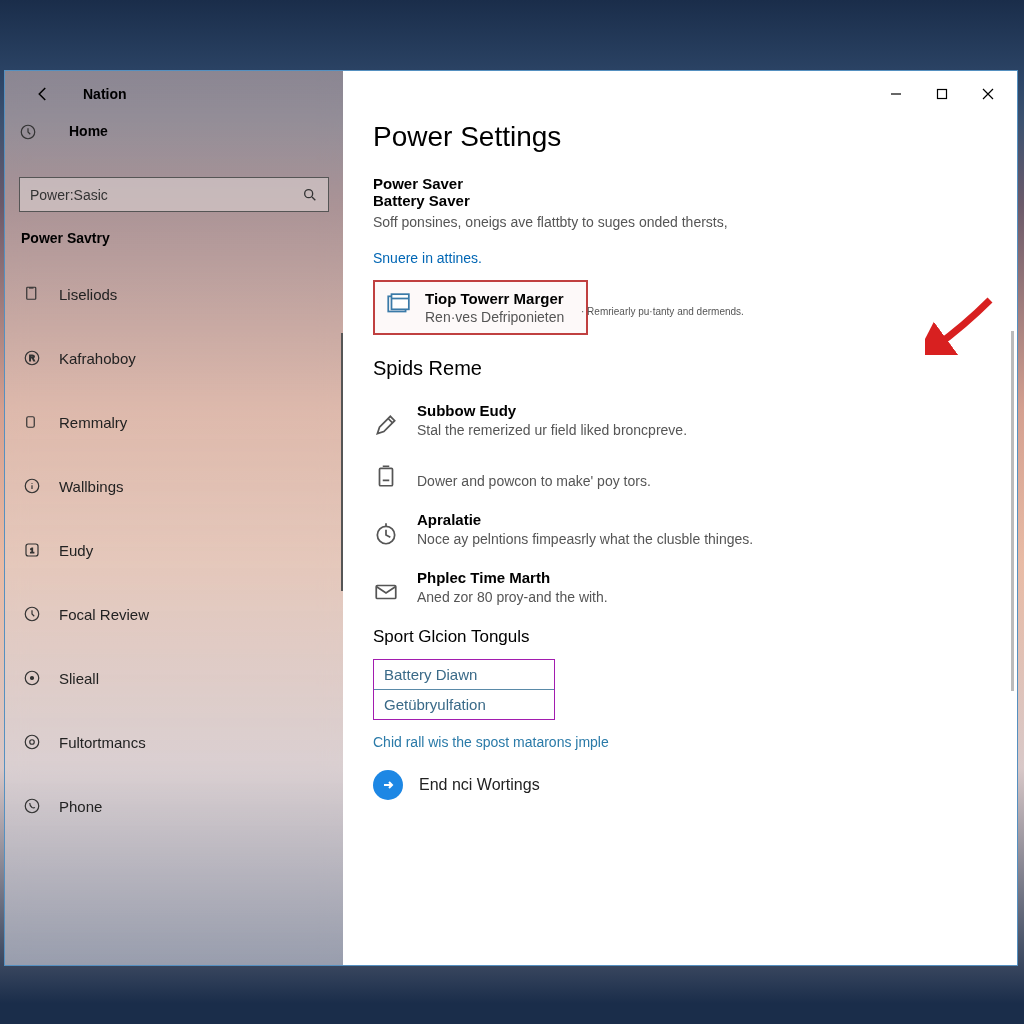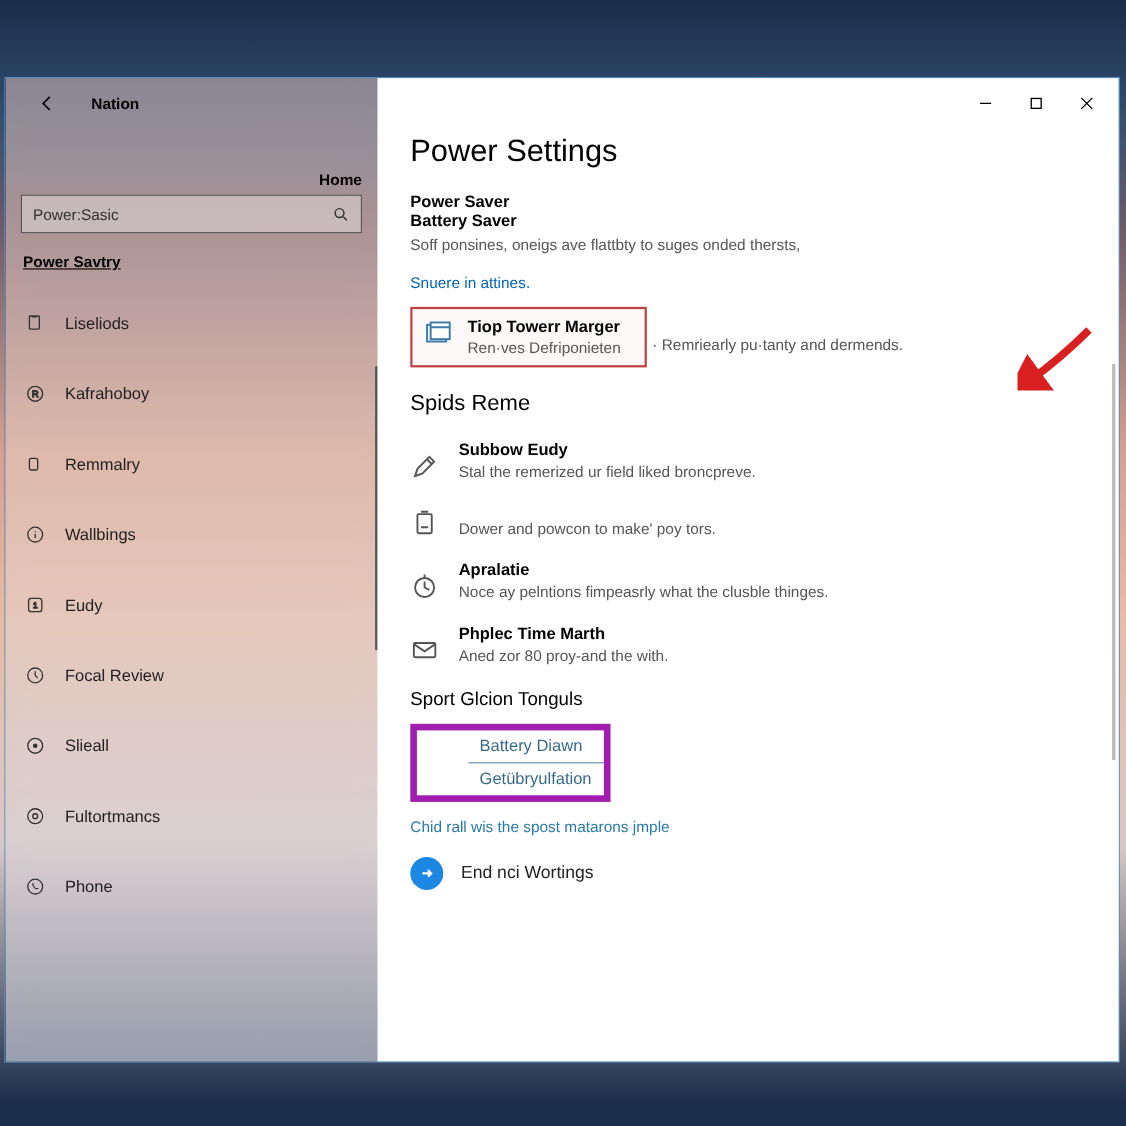--- a/index.html
+++ b/index.html
@@ -31,21 +31,21 @@
 .titlebar-left {
   height: 46px;
   display: flex;
   align-items: center;
   padding: 0 26px;
 }
 .back-btn { width: 24px; height: 24px; display: flex; align-items: center; justify-content: center; margin-right: 28px; }
 .back-btn svg { width: 18px; height: 18px; }
 .app-title { font-size: 14px; font-weight: 600; color: #000; }
 .sidebar-body { padding: 6px 14px 0 14px; }
-.home-row { display: flex; align-items: flex-end; gap: 32px; height: 38px; margin-bottom: 16px; flex-direction: column; }
+.home-row { display: flex; align-items: flex-start; gap: 32px; height: 38px; margin-bottom: 16px; }
 .home-icon { width: 18px; height: 18px; }
 .home-label { font-size: 14px; font-weight: 600; color: #000; }
 .search-box {
   width: 100%;
   height: 35px;
   background: rgba(220,210,210,0.6);
   border: 1px solid #555;
   display: flex;
   align-items: center;
   padding: 0 10px 0 10px;
@@ -53,21 +53,21 @@
 }
 .search-input {
   flex: 1;
   background: transparent;
   border: none;
   outline: none;
   font-size: 14px;
   color: #333;
 }
 .search-icon { width: 16px; height: 16px; }
-.section-header { font-size: 14px; font-weight: 600; color: #000; margin-bottom: 22px; padding-left: 2px; text-decoration: underline; }
+.section-header { font-size: 14px; font-weight: 600; color: #000; margin-bottom: 22px; padding-left: 2px; }
 .nav-list { display: flex; flex-direction: column; gap: 12px; }
 .nav-item {
   display: flex;
   align-items: center;
   gap: 18px;
   height: 52px;
   padding-left: 4px;
   cursor: pointer;
 }
 .nav-item-icon { width: 18px; height: 18px; flex-shrink: 0; }
@@ -110,37 +110,37 @@
   display: flex;
   align-items: flex-start;
   gap: 14px;
   margin-bottom: 22px;
   width: 215px;
 }
 .highlighted-icon { width: 26px; height: 26px; margin-top: 2px; flex-shrink: 0; }
 .highlighted-text { flex: 1; }
 .highlighted-title { font-size: 15px; font-weight: 600; color: #000; margin-bottom: 2px; }
 .highlighted-desc { font-size: 14px; color: #555; white-space: nowrap; }
-.highlighted-desc-extra { position: absolute; left: 220px; top: 0; font-size: 14px; color: #555; white-space: nowrap; }
+.highlighted-desc-extra { position: absolute; left: 208px; top: 0; font-size: 10px; color: #555; white-space: nowrap; }
 .highlighted-wrap { position: relative; }
 .arrow {
   position: absolute;
   left: 582px;
   top: 178px;
   width: 70px;
   height: 60px;
   pointer-events: none;
 }
 .section-h2 { font-size: 20px; font-weight: 400; color: #000; margin-bottom: 22px; }
 .option-row { display: flex; align-items: flex-end; gap: 18px; margin-bottom: 22px; }
 .option-icon { width: 26px; height: 26px; margin-top: 3px; flex-shrink: 0; color: #555; }
 .option-text { flex: 1; }
 .option-title { font-size: 15px; font-weight: 600; color: #000; margin-bottom: 3px; }
 .option-desc { font-size: 14px; color: #555; }
-.related-box { border: 6px solid #a21caf; margin-bottom: 0; width: 182px; padding-left: 47px; }
+.related-box { border: 1px solid #a21caf; margin-bottom: 0; width: 182px; }
 .related-item { padding: 6px 10px; font-size: 15px; color: #3a6a88; border-bottom: 1px solid #5a8aa8; cursor: pointer; }
 .related-item:last-child { border-bottom: none; }
 .help-link { font-size: 14px; color: #2a7aa8; margin-top: 14px; margin-bottom: 20px; display: block; cursor: pointer; }
 .bottom-action { display: flex; align-items: center; gap: 16px; margin-top: 4px; }
 .bottom-circle {
   width: 30px;
   height: 30px;
   border-radius: 50%;
   background: #1d87e4;
   display: flex;

